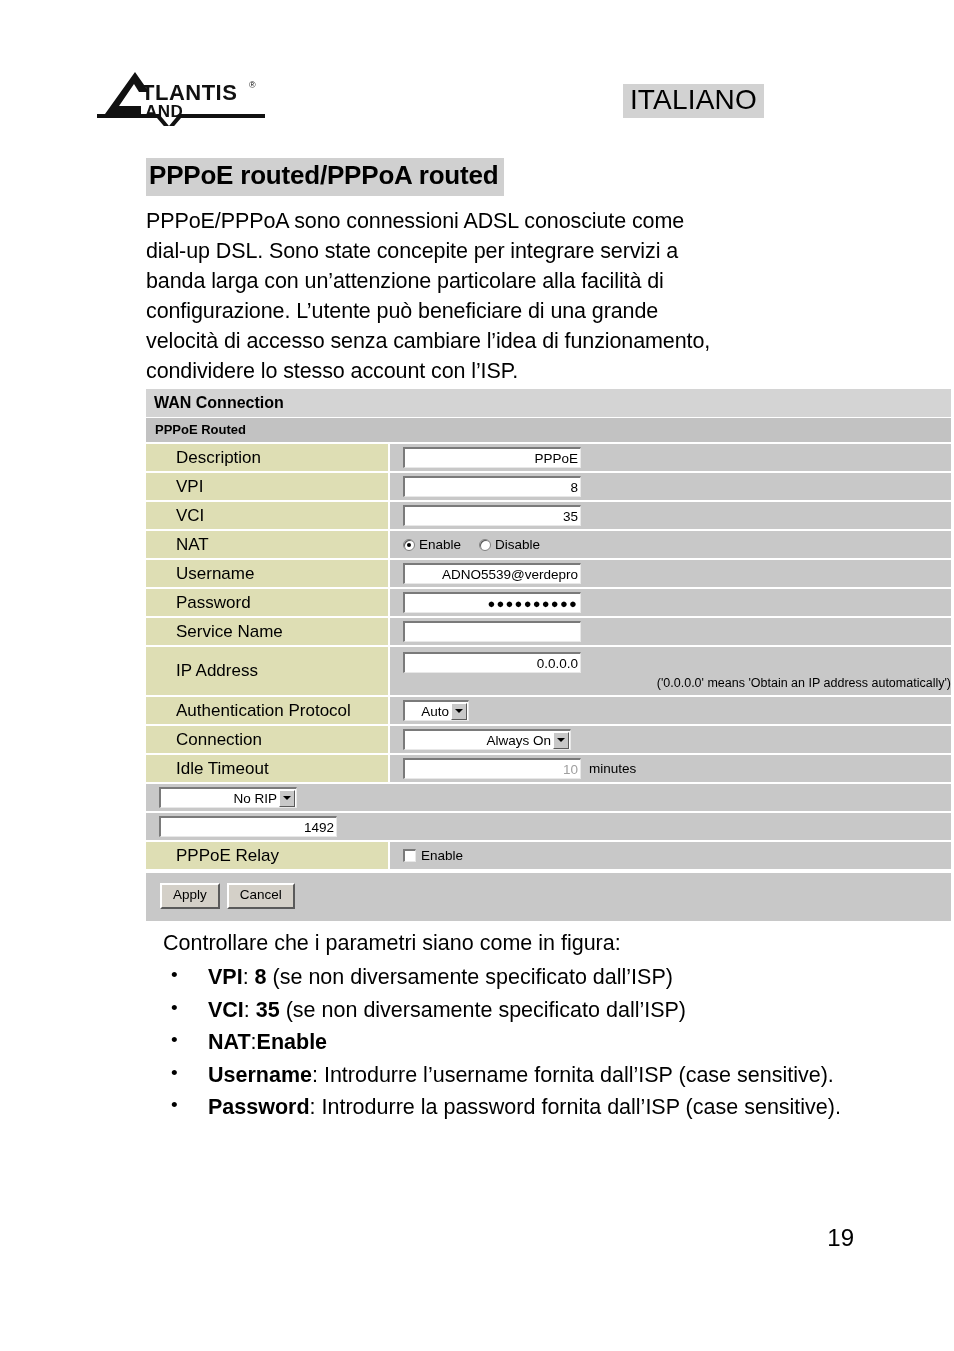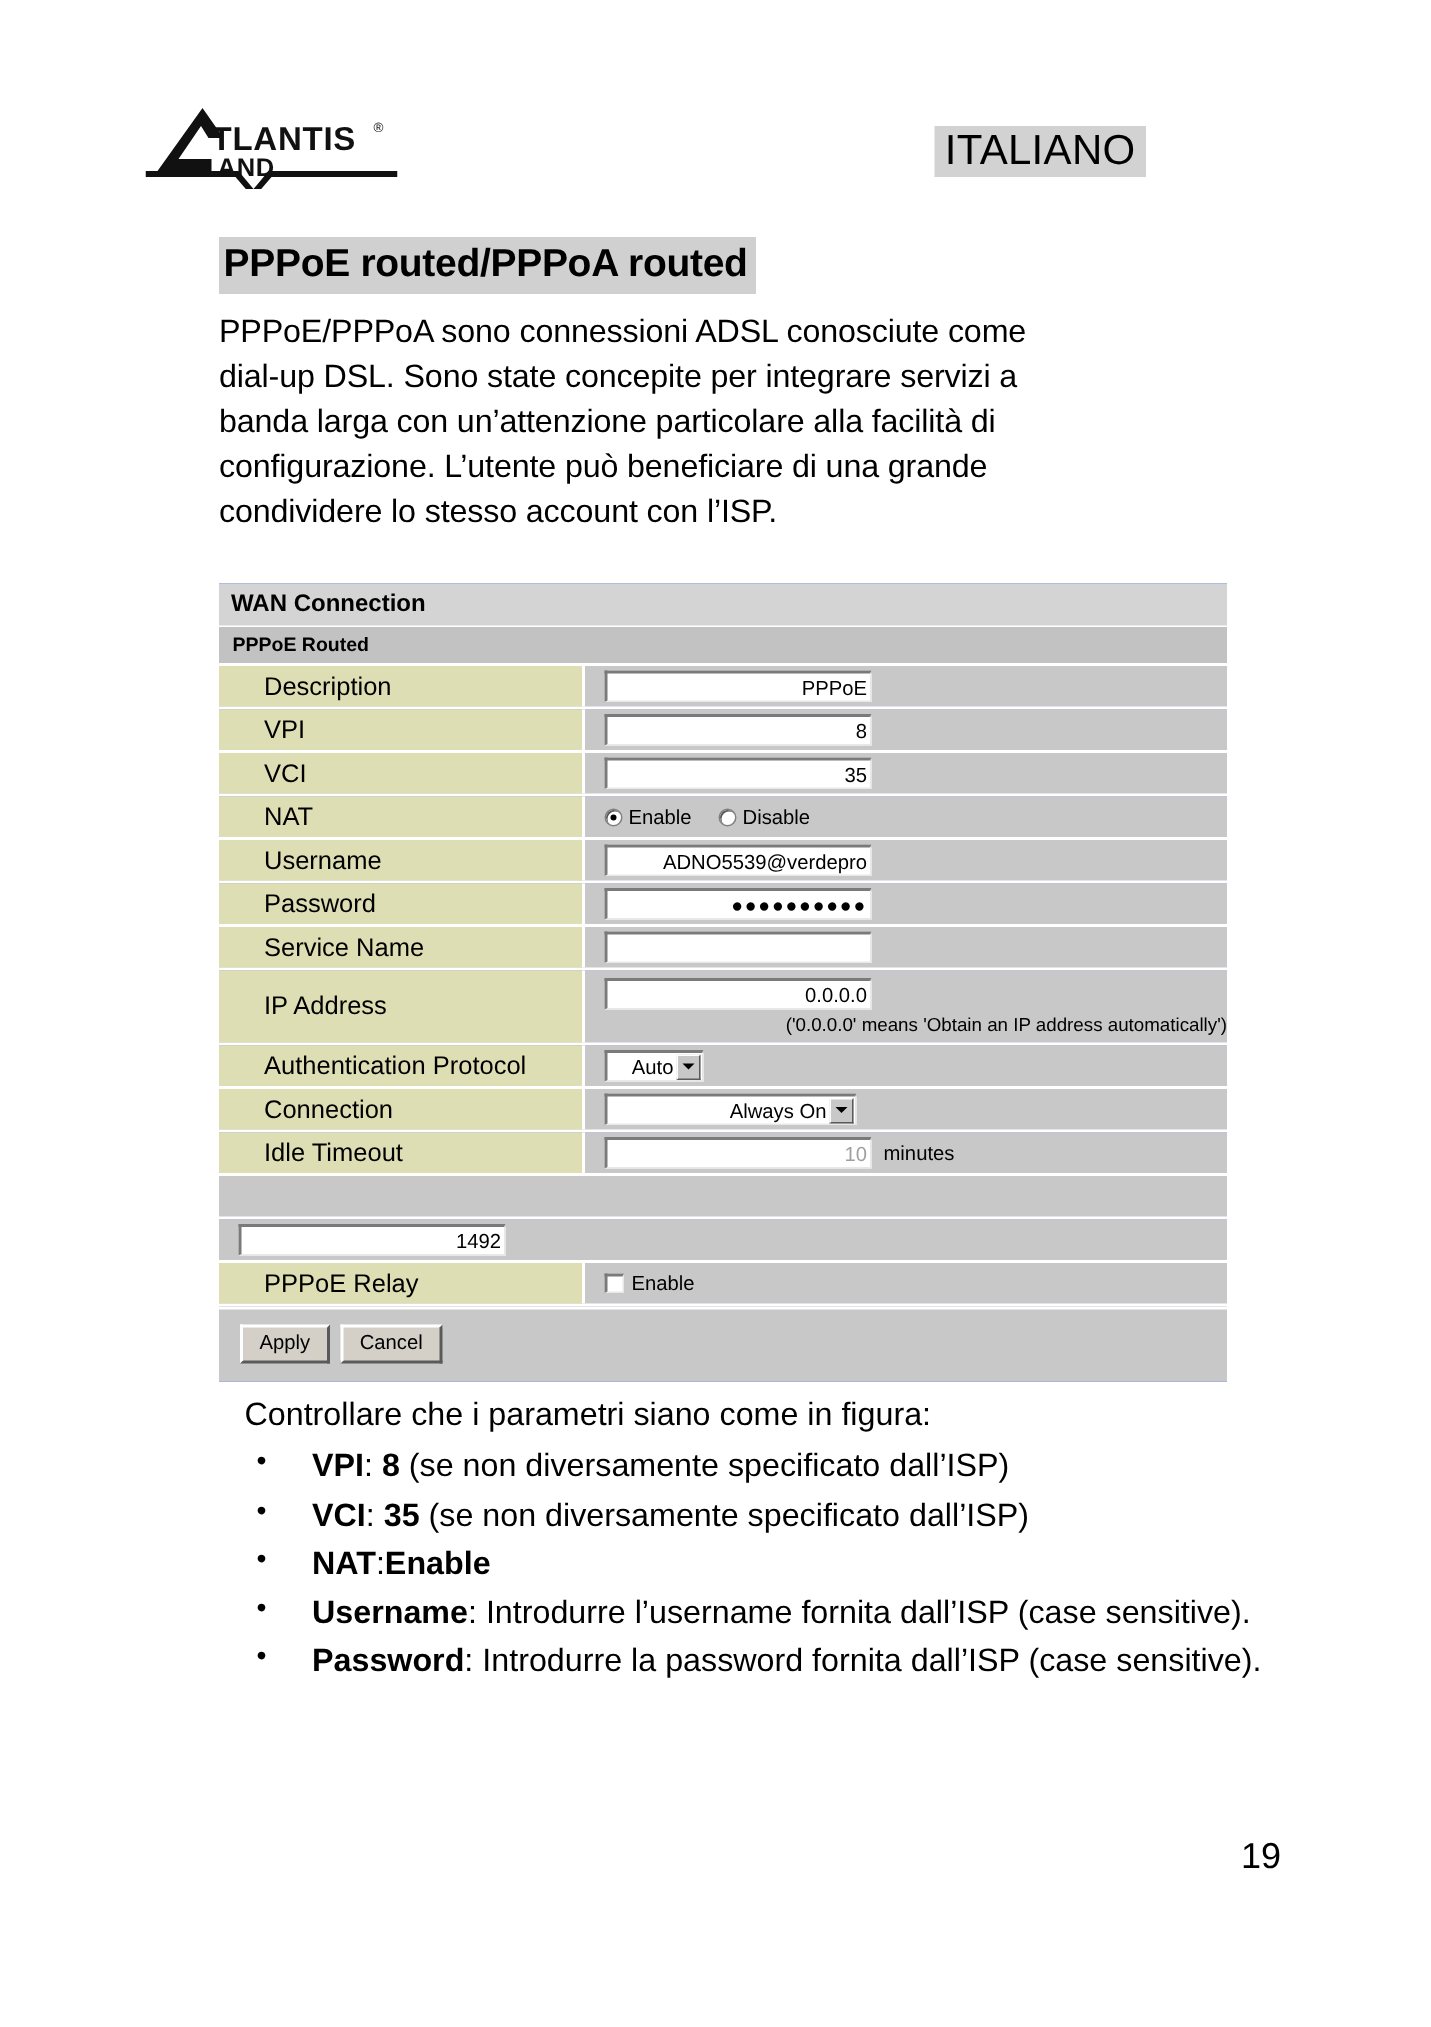--- a/index.html
+++ b/index.html
@@ -70,22 +70,22 @@
     text-align: justify;
     text-justify: inter-word;
     letter-spacing: -0.1px;
   }
   .intro .lastline { text-align: left; }
 
   
   .shot {
     position: absolute;
     left: 146px; top: 389px;
-    width: 672px;
-    background: #1d4ed8;
+    width: 805px;
+    background: #737373;
     font-family: "Liberation Sans", sans-serif;
     border-bottom: 1px solid #ffffff;
   }
   .shot-title {
     background: #d4d4d4;
     color: #000;
     font-size: 16px;
     font-weight: bold;
     padding: 4px 0 4px 8px;
     line-height: 1.25;
@@ -310,20 +310,21 @@
     <div class="lang-badge">ITALIANO</div>
   </div>
 
   <div class="sec-title">PPPoE routed/PPPoA routed</div>
 
   <div class="intro">
     <div>PPPoE/PPPoA sono connessioni ADSL conosciute come</div>
     <div>dial-up DSL. Sono state concepite per integrare servizi a</div>
     <div>banda larga con un’attenzione particolare alla facilità di</div>
     <div>configurazione. L’utente   può beneficiare di una grande</div>
+    <div>velocità di accesso senza cambiare l’idea di funzionamento,</div>
     <div class="lastline">condividere lo stesso account con l’ISP.</div>
   </div>
 
   <div class="shot">
 
     <div class="shot-title">WAN Connection</div>
 
     <div class="shot-sub">PPPoE Routed</div>
 
     <div class="frow">
@@ -418,20 +419,28 @@
 
     <div class="frow">
       <div class="fcell-label">Idle Timeout</div>
       <div class="fcell-val">
         <span class="tin w-std disabled">10</span>
         <span class="unit">minutes</span>
       </div>
     </div>
 
     <div class="frow">
+      <div class="fcell-val">
+        <span class="sel w-rip">
+          <span class="txt">No RIP</span>
+          <span class="arrow">
+              <i></i>
+            </span>
+        </span>
+      </div>
     </div>
 
     <div class="frow">
       <div class="fcell-val">
         <span class="tin w-std">1492</span>
       </div>
     </div>
 
     <div class="frow">
       <div class="fcell-label">PPPoE Relay</div>

